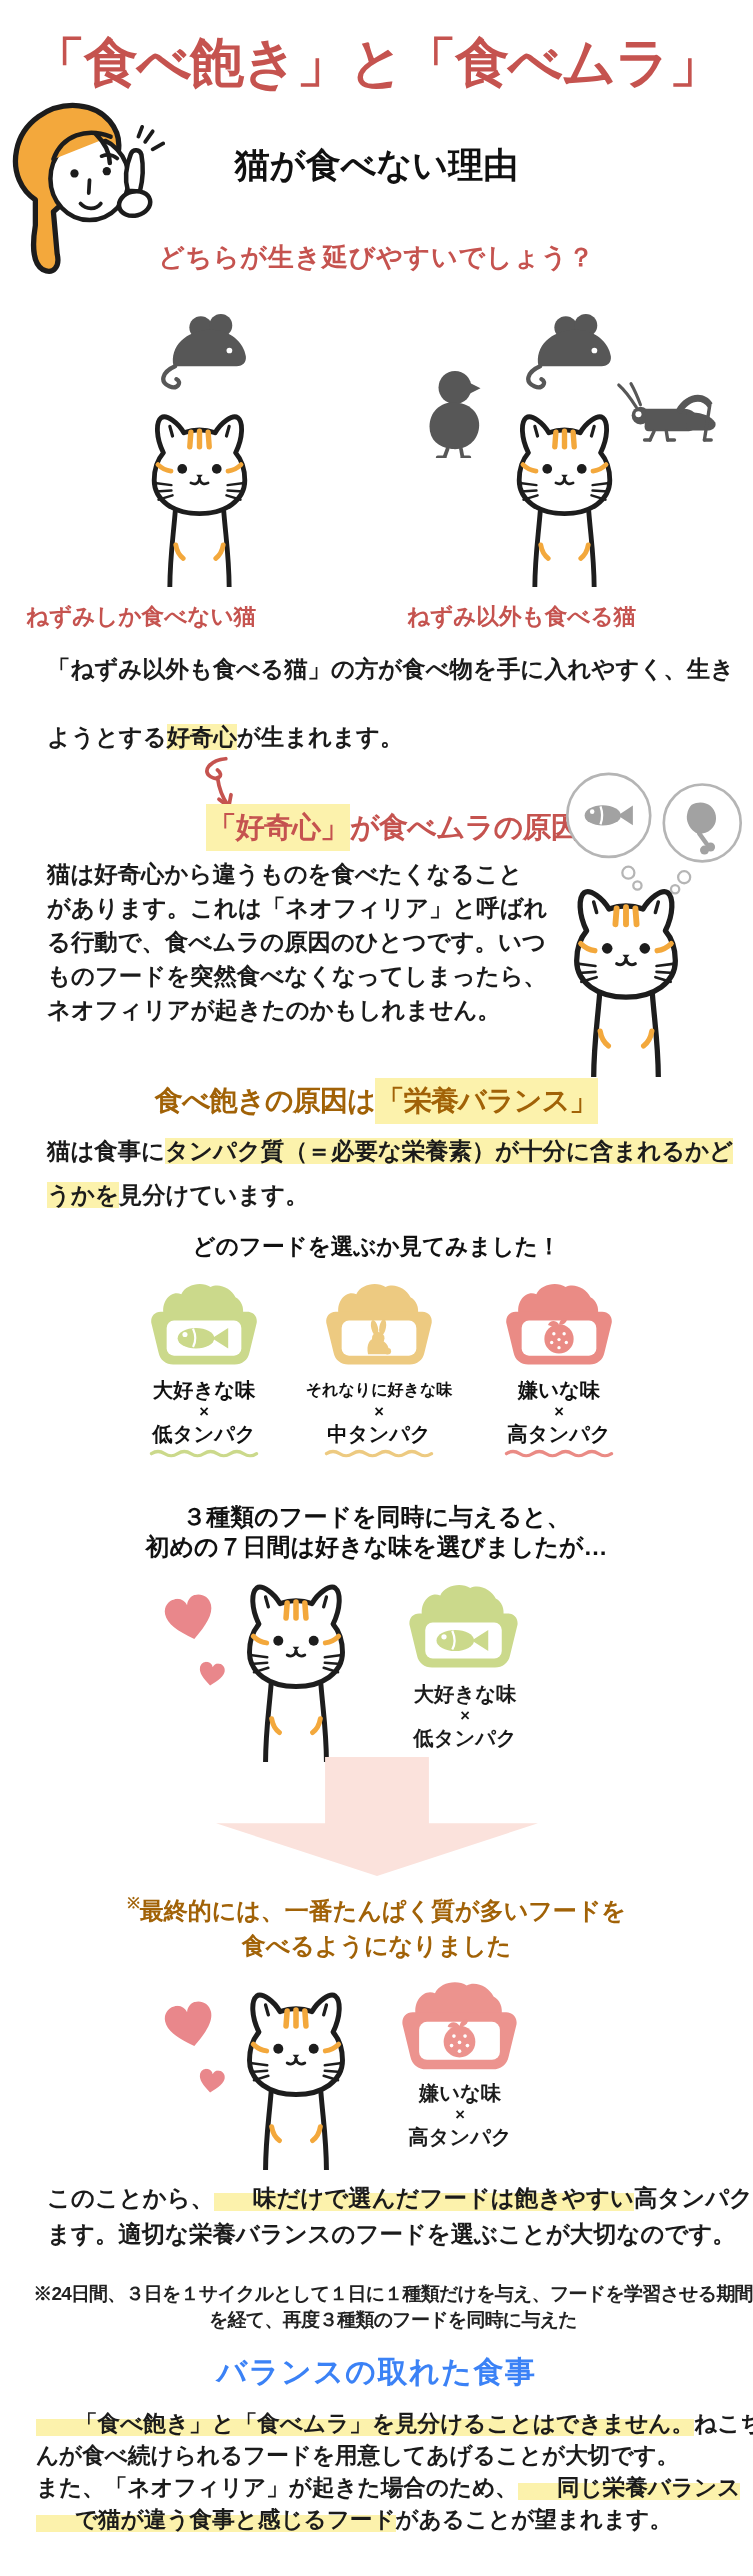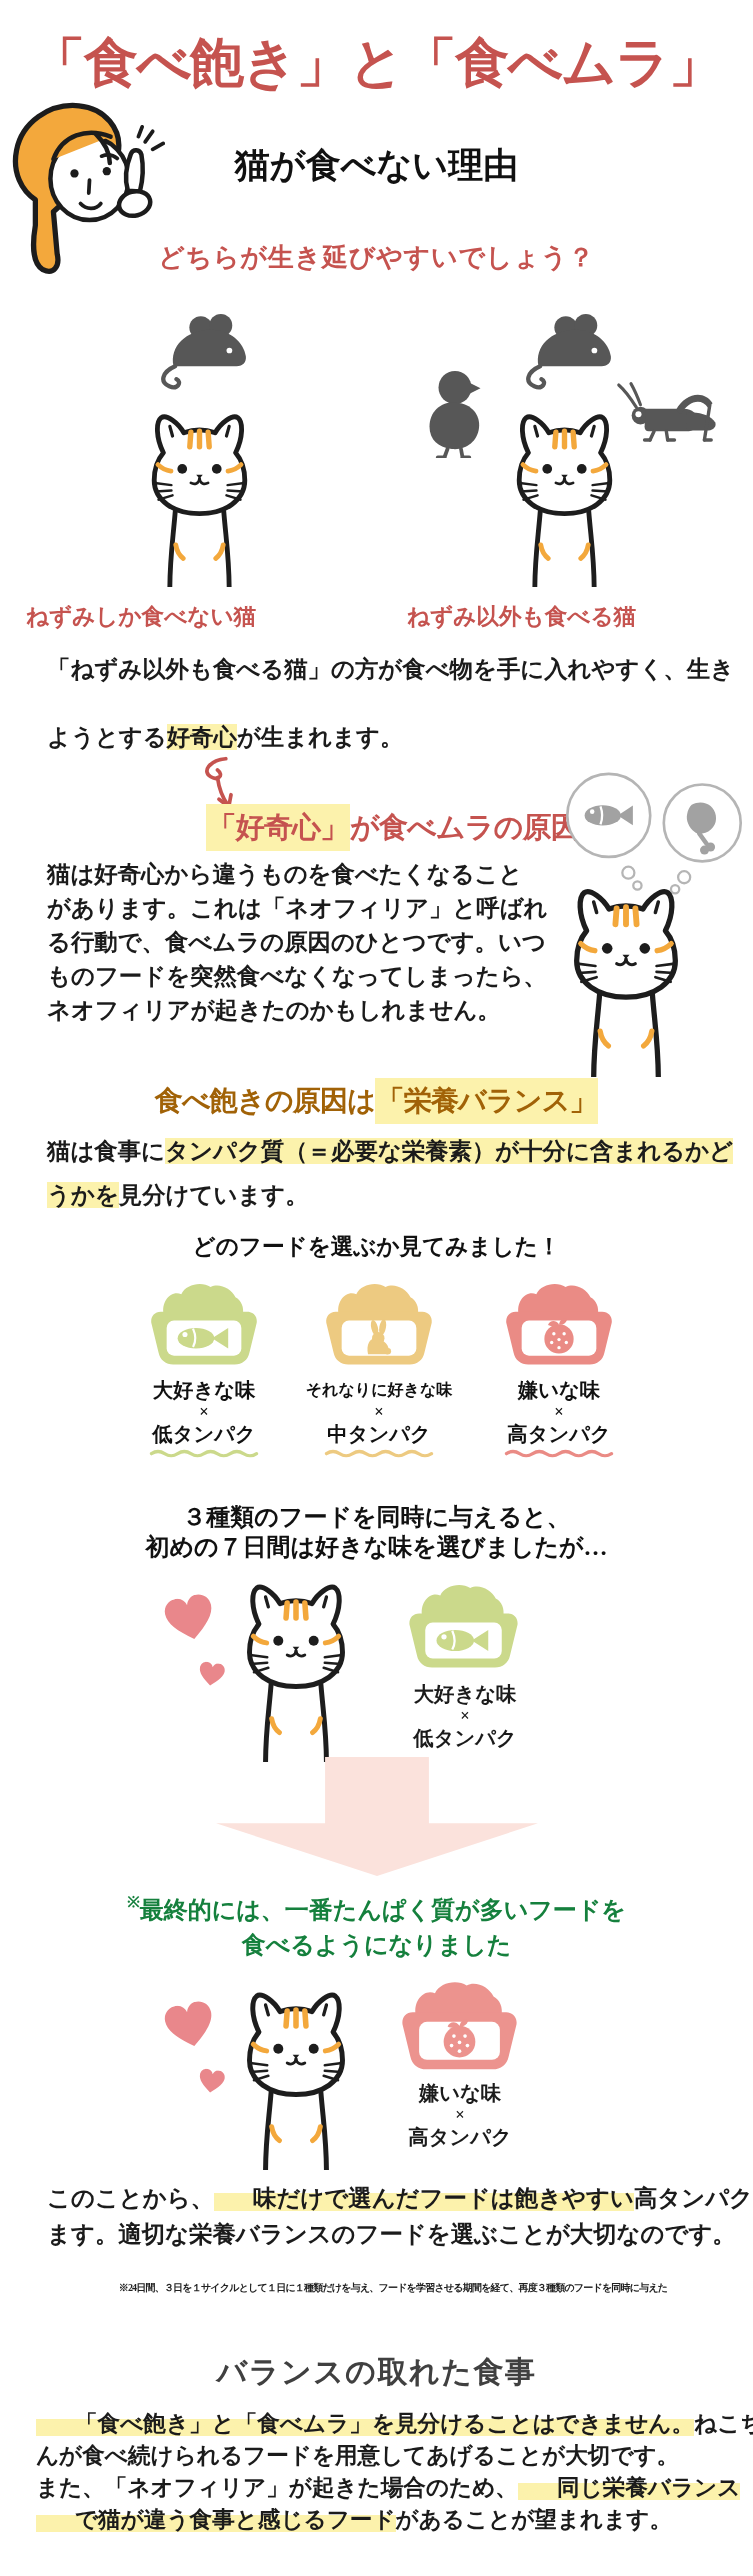--- a/index.html
+++ b/index.html
@@ -1,17 +1,17 @@
 <!DOCTYPE html>
 <html style="font-size:12px"><head>
 <meta charset="utf-8">
 <style>
   html,body{margin:0;padding:0;background:#fff;}
   .page{position:relative;width:753px;height:2576px;background:#ffffff;overflow:hidden;
-        font-family:Liberation Serif, serif;color:#1b1b1b;}
+        font-family:Liberation Sans, sans-serif;color:#1b1b1b;}
   .abs{position:absolute;}
   .ctr{left:0;right:0;text-align:center;}
 
   .title{top:27px;font-size:54px;font-weight:900;color:#c5534f;letter-spacing:-1.5px;}
   .subtitle{top:142px;font-size:35px;font-weight:900;color:#111;}
   .question{top:240px;font-size:26px;font-weight:800;color:#c5534f;letter-spacing:0.8px;}
 
   .cmp-label{top:601px;width:332px;font-size:22.6px;font-weight:800;color:#c5534f;}
   .cmp-left{left:26px;}
   .cmp-right{left:407px;}
@@ -20,23 +20,23 @@
   .para1{left:47px;top:652px;font-size:23.4px;line-height:34px;}
   .para2{left:47px;top:857px;font-size:23.4px;line-height:34px;}
   .para3{left:47px;top:1129px;font-size:23.4px;line-height:44px;}
   .para4{left:47px;top:2180px;font-size:23.4px;line-height:36px;}
   .para5{left:36px;top:2408px;font-size:22.6px;line-height:32px;}
 
   .h-neo{left:206px;top:808px;font-size:29px;font-weight:900;color:#c5534f;letter-spacing:-0.8px;}
   .h-nut{top:1074px;font-size:28px;font-weight:900;color:#a16207;letter-spacing:-0.8px;margin-top:8px;}
   .h-foods{top:1231px;font-size:22.6px;font-weight:900;color:#111;}
   .h-exp{top:1502px;font-size:24px;font-weight:900;line-height:30px;color:#111;}
-  .h-result{top:1885px;font-size:24px;font-weight:900;line-height:35px;color:#15803d;}
-  .h-balanced{top:2352px;font-size:30px;font-weight:900;color:#404040;letter-spacing:1.5px;}
-  .footnote{top:2281px;font-size:10px;font-weight:600;letter-spacing:-0.8px;color:#222;padding-left:33px;}
+  .h-result{top:1885px;font-size:24px;font-weight:900;line-height:35px;color:#a16207;}
+  .h-balanced{top:2352px;font-size:30px;font-weight:900;color:#3b82f6;letter-spacing:1.5px;}
+  .footnote{top:2281px;font-size:19px;font-weight:600;letter-spacing:-0.8px;color:#222;padding-left:33px;}
 
   .s-hl{background:#fcf2ac;}
   .s-hlb{background:#fcf2ac;padding:6.8px 1.5px 8.3px 1.5px;}
   .s-mk{background:linear-gradient(180deg, rgba(0,0,0,0) 32%, #fcf2ac 32%);padding-left:39px;}
   .s-sup{font-size:15px;vertical-align:10.5px;}
 
   .food-col{top:1281px;width:166px;display:flex;flex-direction:column;align-items:center;}
   .food-0{left:121px;} .food-1{left:296px;} .food-2{left:476px;}
   .stack{display:flex;flex-direction:column;align-items:center;margin-top:12px;}
   .stack .taste{font-size:20.3px;font-weight:700;line-height:24px;color:#111;}

